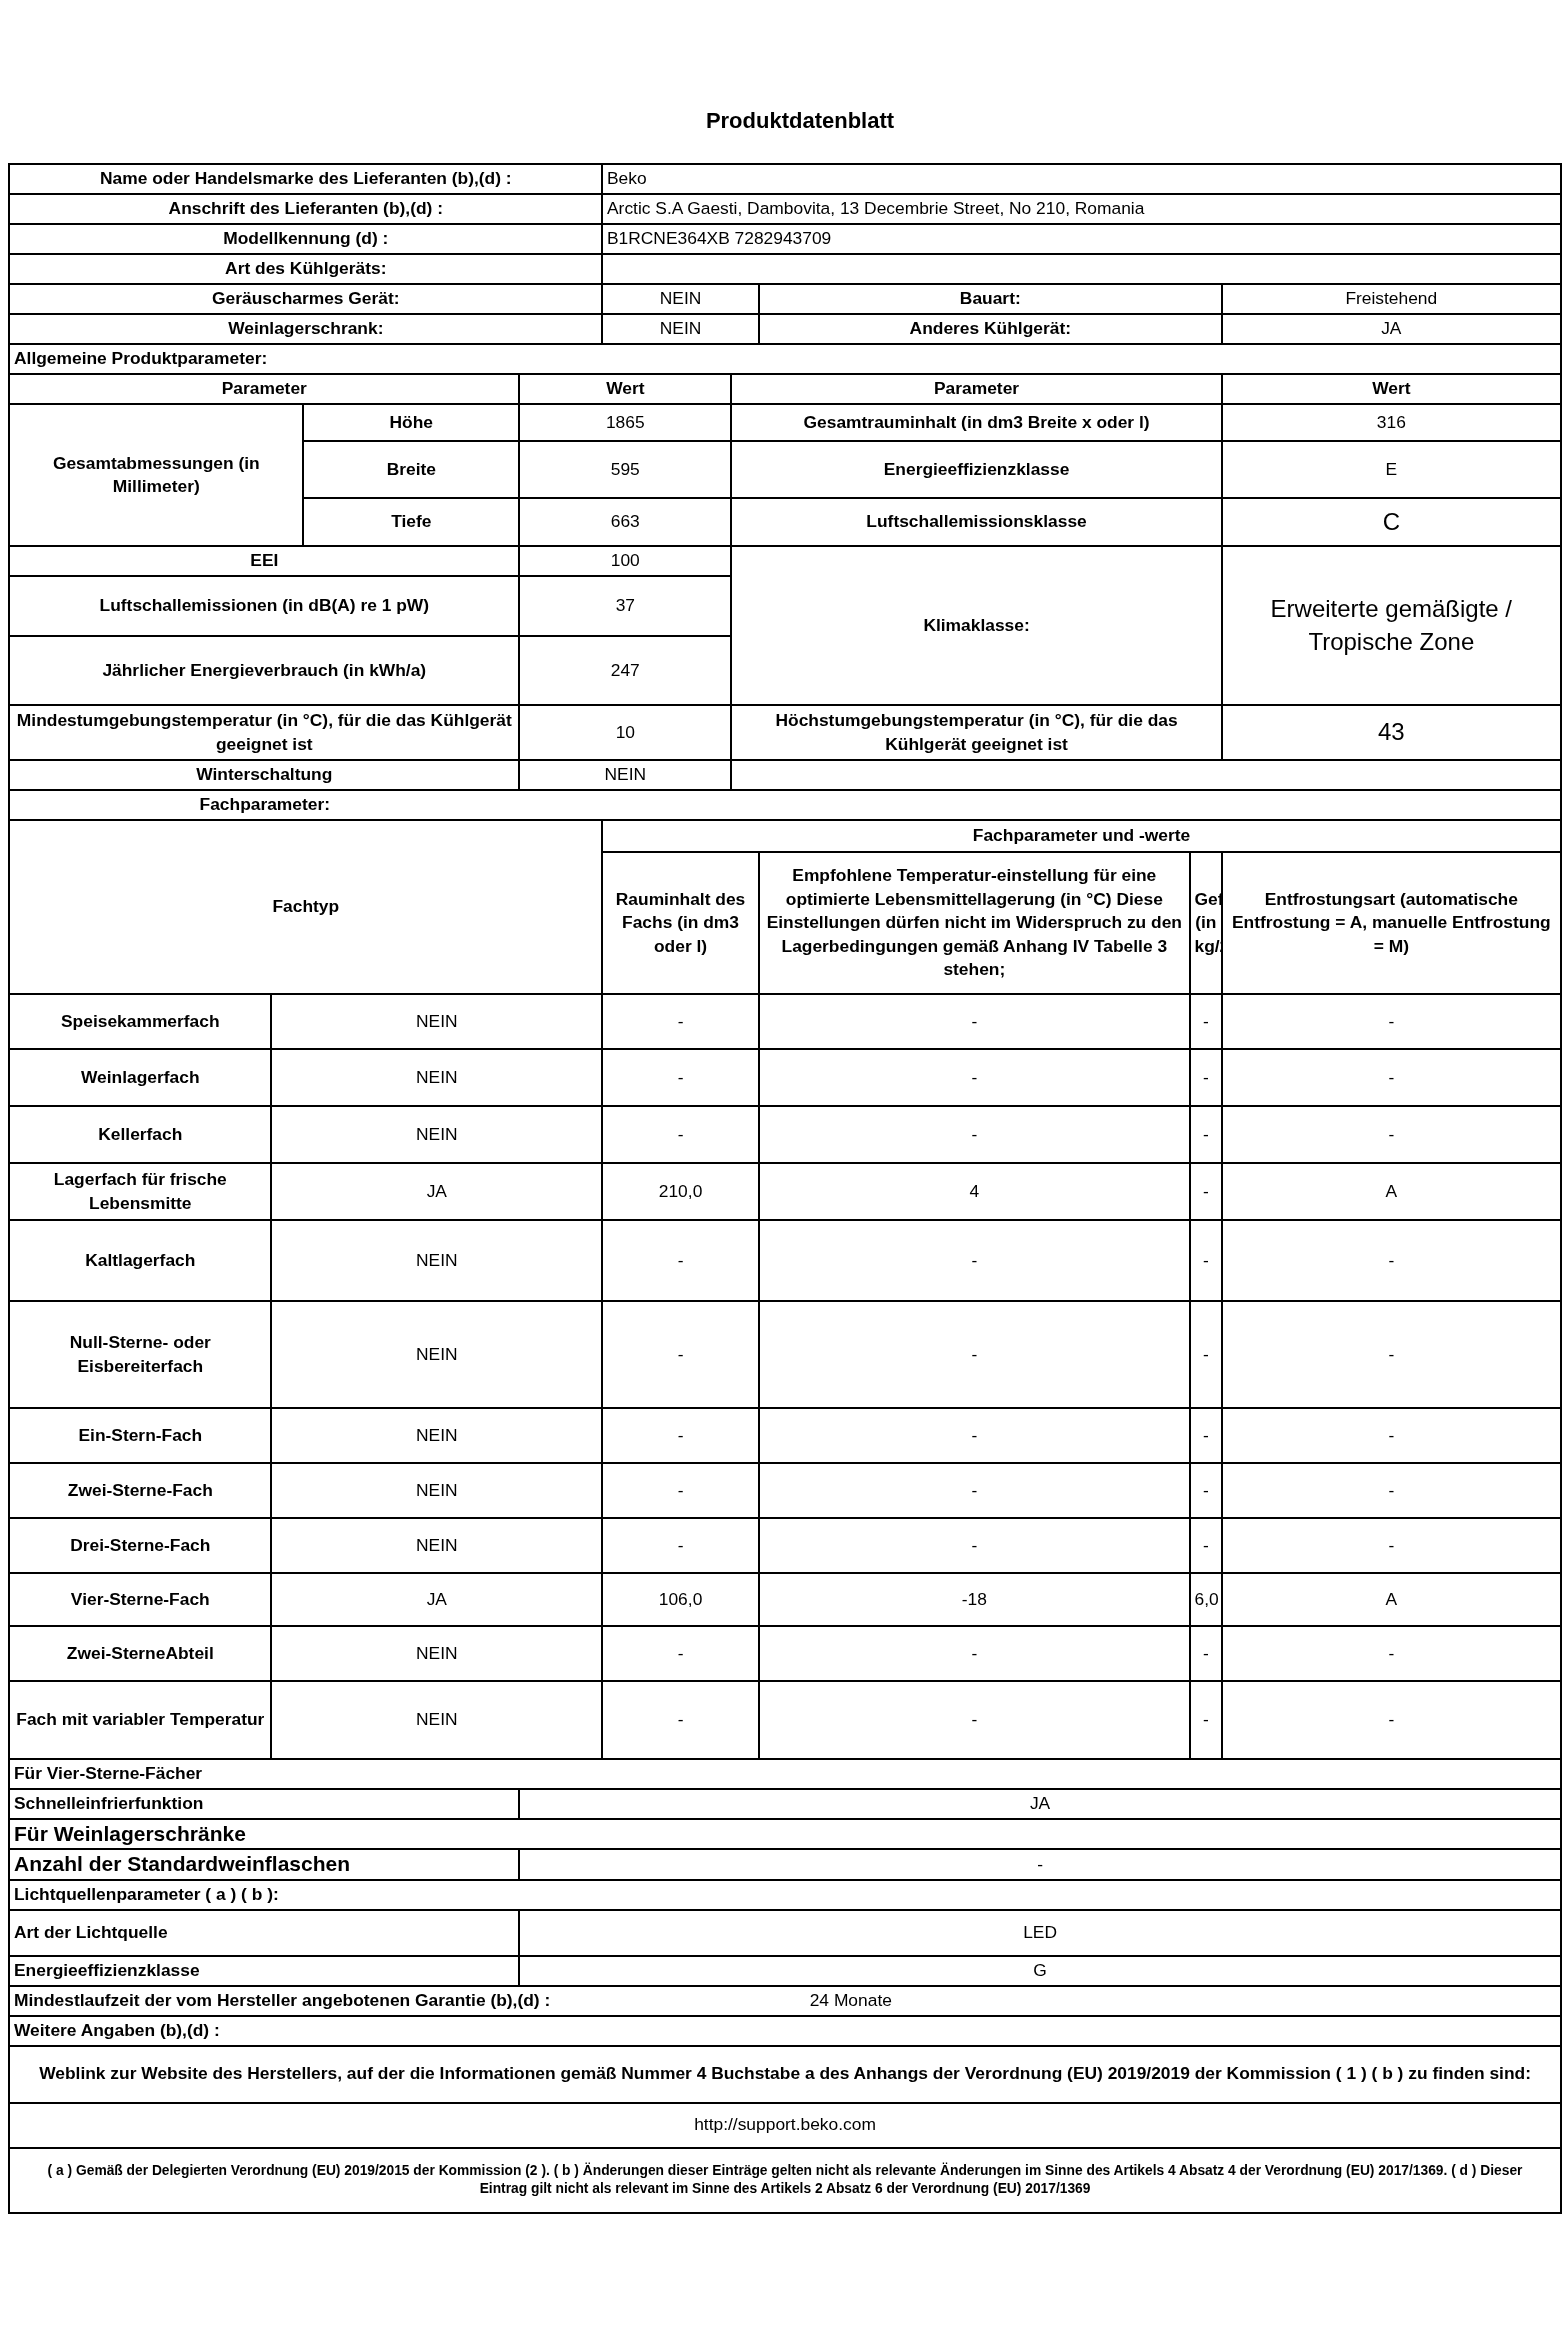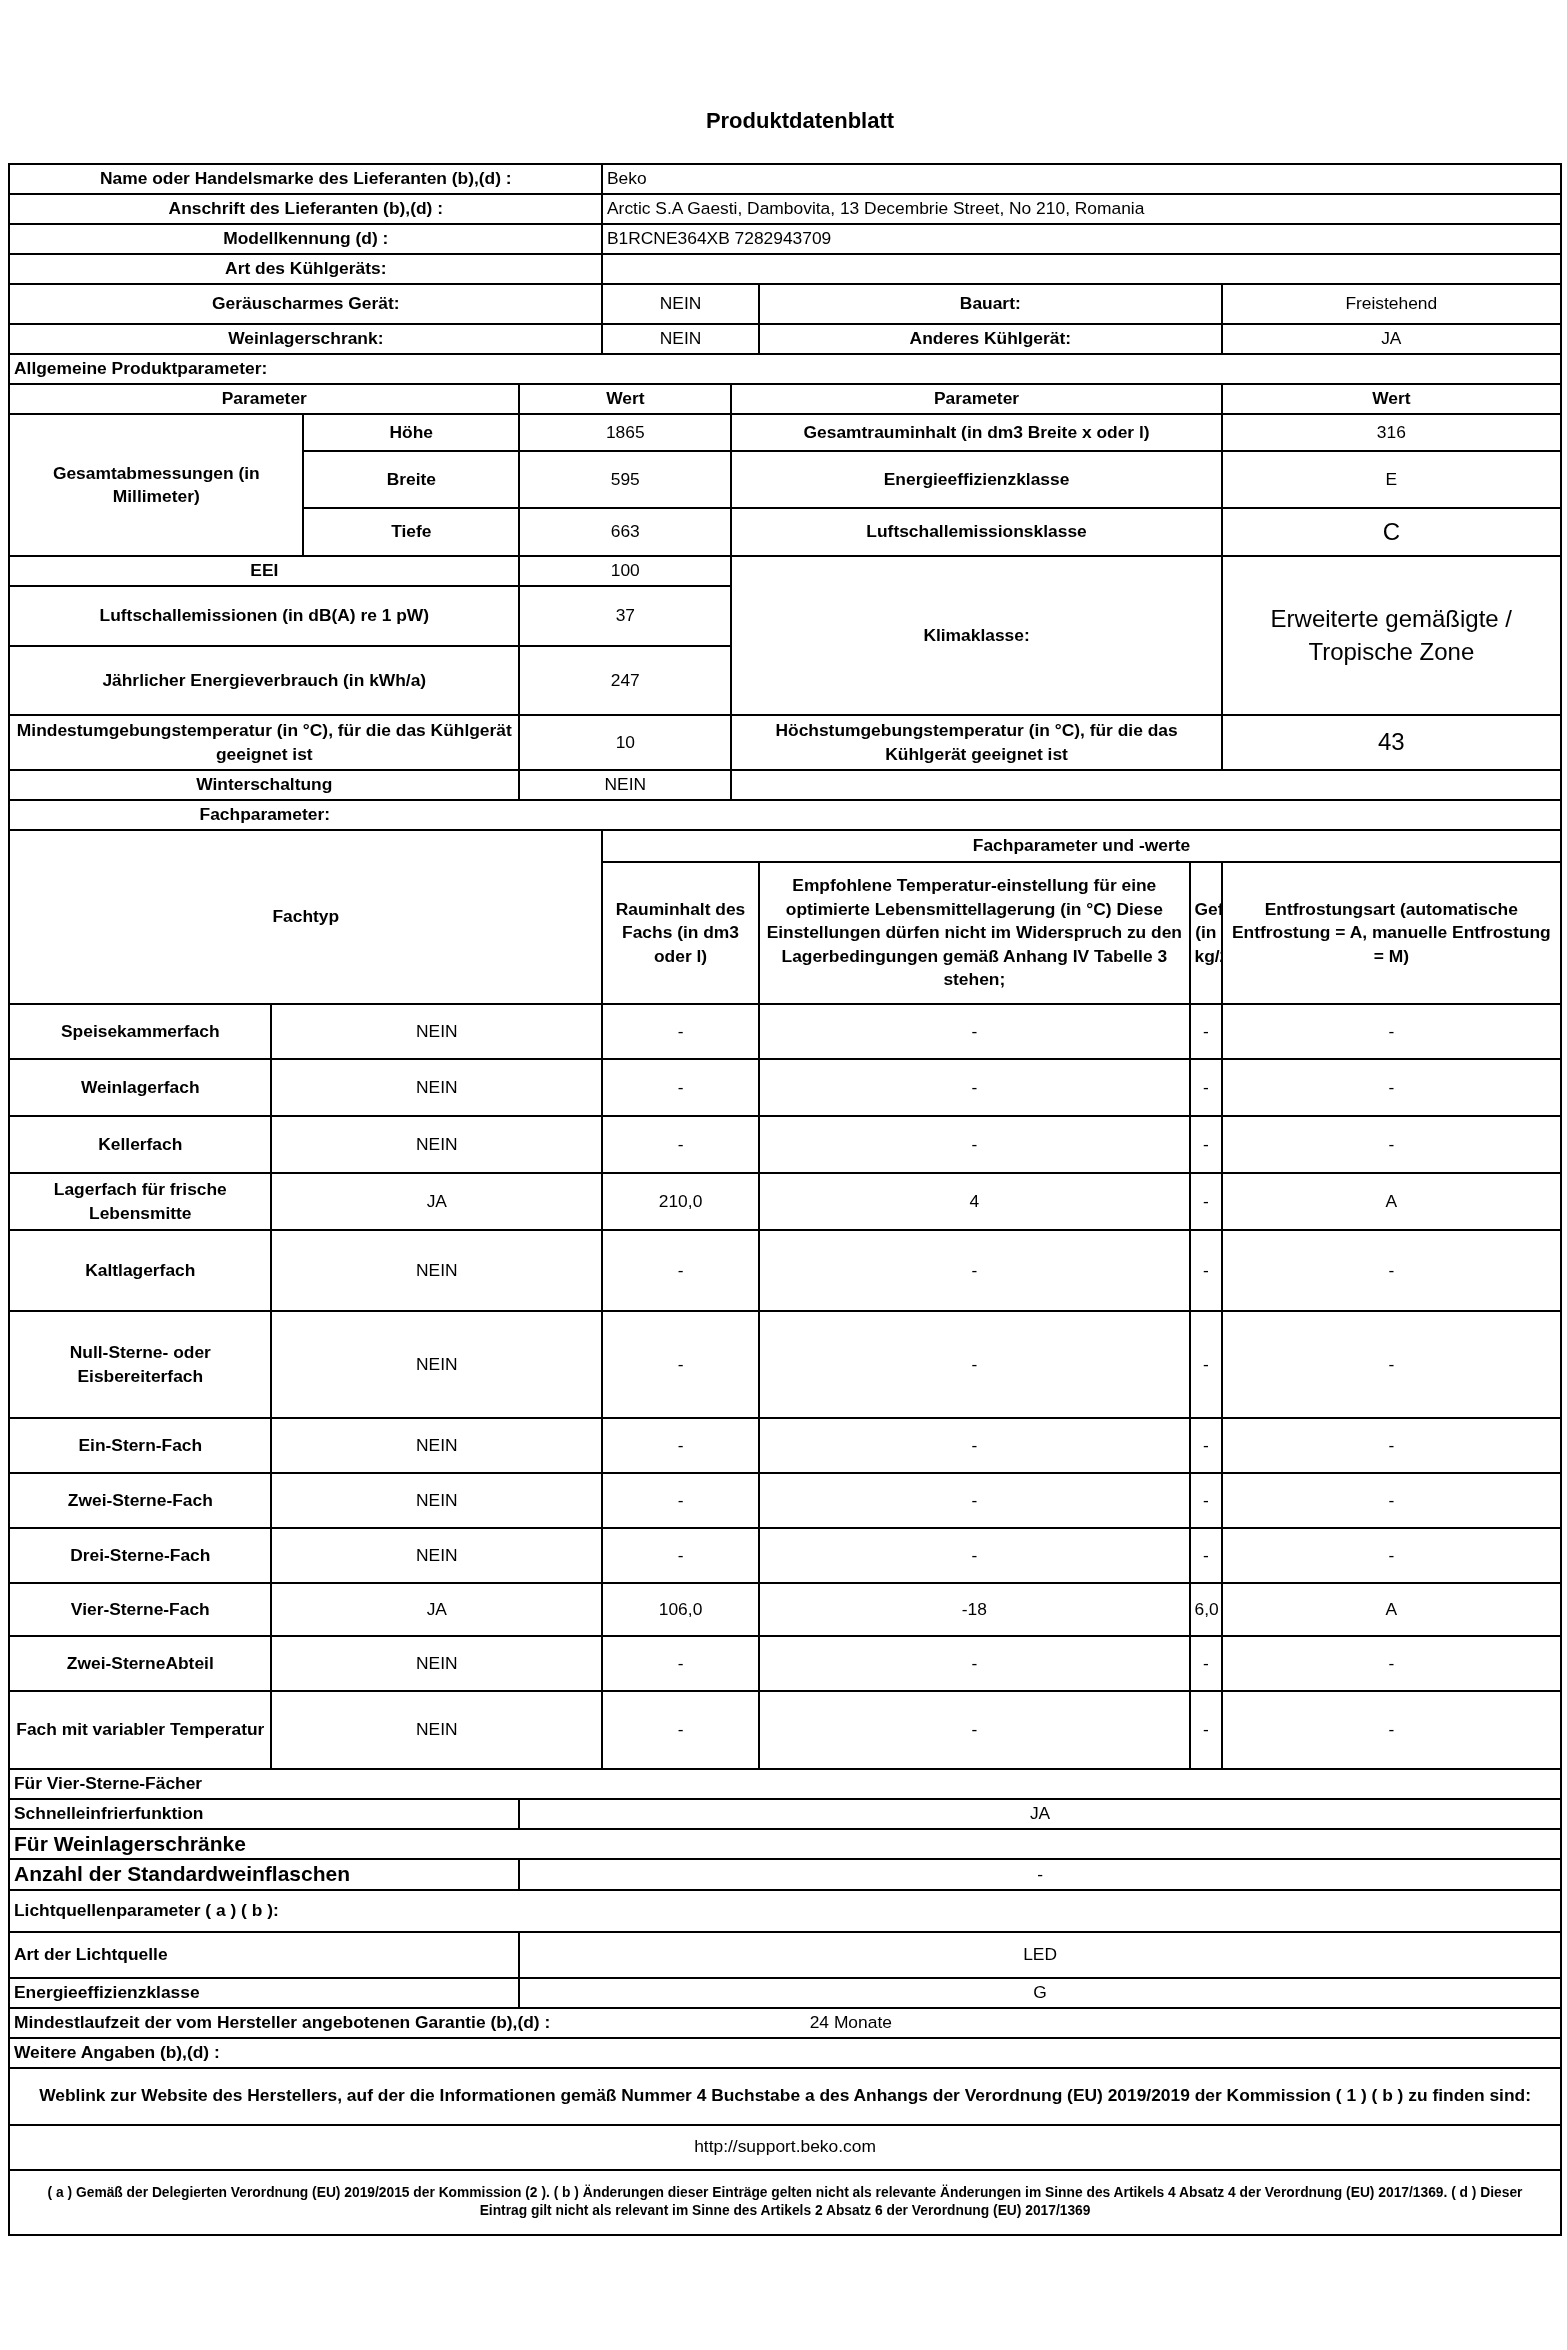--- a/index.html
+++ b/index.html
@@ -44,21 +44,21 @@
     <td colspan="7" class="l">Arctic S.A  Gaesti, Dambovita, 13 Decembrie Street, No 210, Romania</td>
   </tr>
   <tr style="height:30px">
     <td colspan="4" class="b">Modellkennung (d) :</td>
     <td colspan="7" class="l">B1RCNE364XB 7282943709</td>
   </tr>
   <tr style="height:30px">
     <td colspan="4" class="b">Art des Kühlgeräts:</td>
     <td colspan="7"></td>
   </tr>
-  <tr style="height:40px">
+  <tr style="height:30px">
     <td colspan="4" class="b">Geräuscharmes Gerät:</td>
     <td colspan="2">NEIN</td>
     <td colspan="3" class="b">Bauart:</td>
     <td colspan="2">Freistehend</td>
   </tr>
   <tr style="height:30px">
     <td colspan="4" class="b">Weinlagerschrank:</td>
     <td colspan="2">NEIN</td>
     <td colspan="3" class="b">Anderes Kühlgerät:</td>
     <td colspan="2">JA</td>
@@ -237,21 +237,21 @@
     <td colspan="3" class="sec">Schnelleinfrierfunktion</td>
     <td colspan="8">JA</td>
   </tr>
   <tr style="height:30px">
     <td colspan="11" class="l arial">Für Weinlagerschränke</td>
   </tr>
   <tr style="height:30px">
     <td colspan="3" class="l arial">Anzahl der Standardweinflaschen</td>
     <td colspan="8">-</td>
   </tr>
-  <tr style="height:42px">
+  <tr style="height:30px">
     <td colspan="11" class="sec">Lichtquellenparameter ( a ) ( b ):</td>
   </tr>
   <tr style="height:46px">
     <td colspan="3" class="sec">Art der Lichtquelle</td>
     <td colspan="8">LED</td>
   </tr>
   <tr style="height:30px">
     <td colspan="3" class="sec">Energieeffizienzklasse</td>
     <td colspan="8">G</td>
   </tr>

